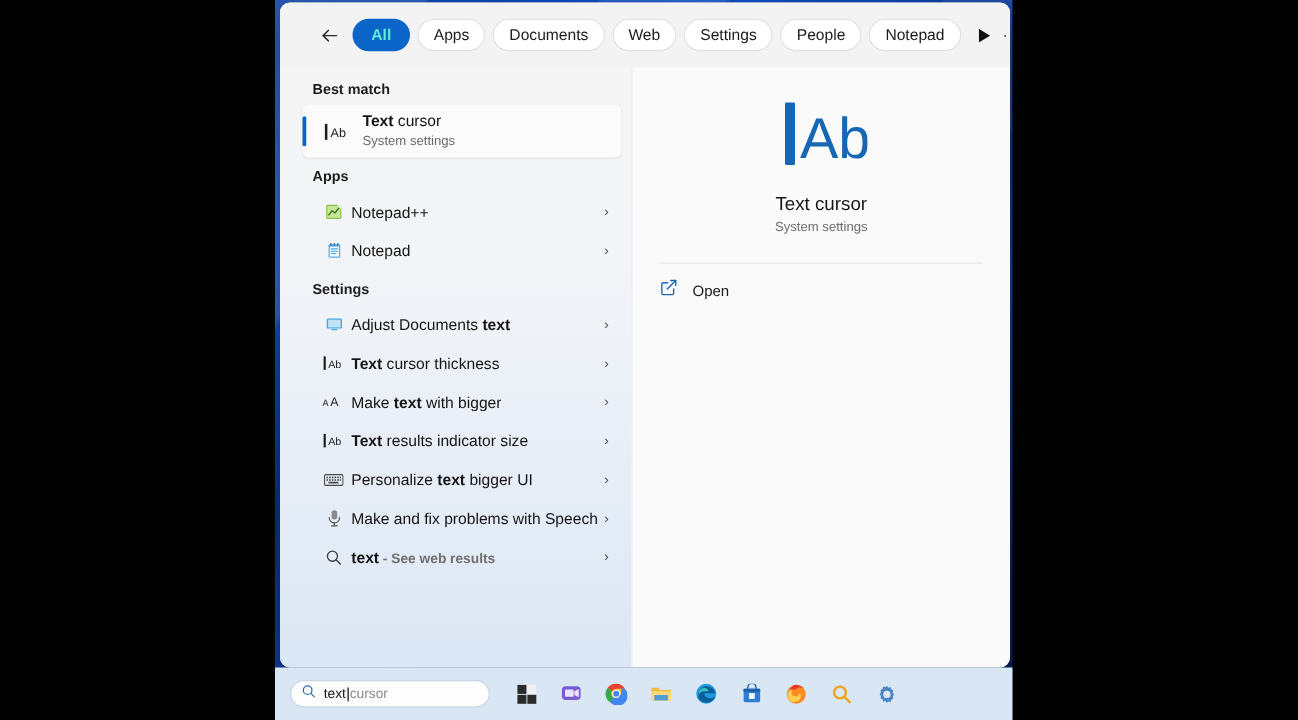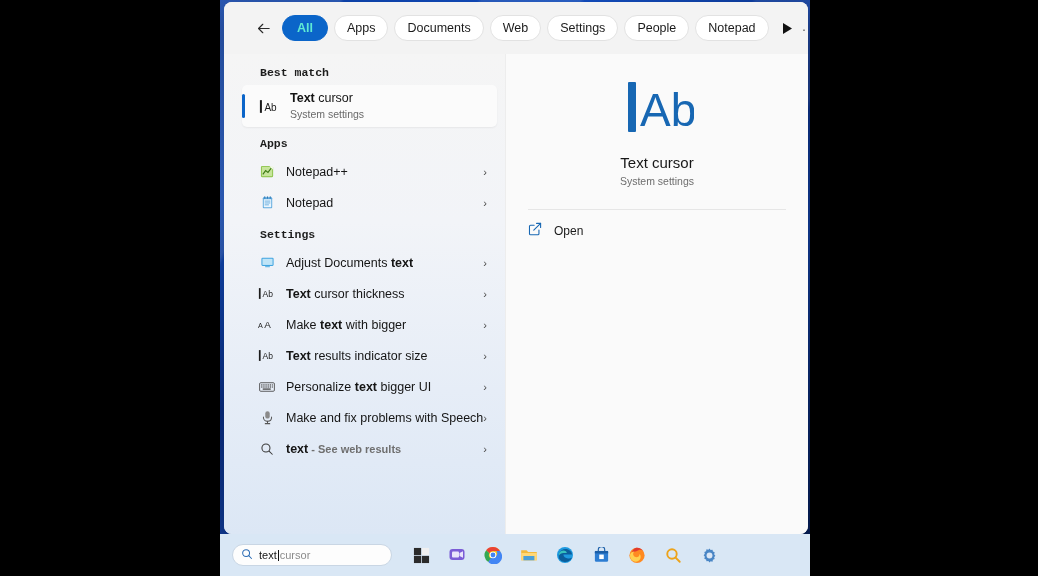--- a/index.html
+++ b/index.html
@@ -79,22 +79,21 @@
 
   
   .results {
     width: 281px; flex: 0 0 281px;
     background: linear-gradient(180deg,#f5f5f5 0%, #f2f4f8 35%, #e6edf7 70%, #dce7f5 100%);
     padding: 0 0 0 0;
     overflow: hidden;
   }
   .group-title {
     font-size: 11.5px; font-weight: 700; color: #1d1d1d;
-    padding: 10px 0 6px 36px;
-    font-family: Liberation Mono, monospace;
+    padding: 10px 0 6px 26px;
   }
   .group-title.first { padding-top: 12px; }
 
   .best-match {
     margin: 0 8px 0 18px;
     height: 42px;
     background: #fbfbfb;
     border-radius: 5px;
     display: flex; align-items: center;
     padding-left: 10px;
@@ -117,21 +116,21 @@
     height: 31px; margin: 0 8px 0 18px;
     display: flex; align-items: center;
     padding-left: 14px; border-radius: 5px;
     cursor: pointer;
   }
   .row-icon {
     width: 22px; flex: 0 0 22px;
     display: flex; align-items: center; justify-content: center;
   }
   .row-label {
-    font-size: 12.5px; color: #151515; margin-left: 8px;
+    font-size: 12.5px; color: #151515; margin-left: 3px;
     white-space: nowrap; overflow: hidden; text-overflow: ellipsis;
   }
   .row-label b { font-weight: 700; }
   .row-label .dim { color: #6f6f6f; font-size: 11px; font-weight: bold; }
   .chev { margin-left: auto; margin-right: 10px; color: #4a4a4a; font-size: 11px; }
 
   
   .preview {
     flex: 1 1 auto;
     background: #fafafa;

